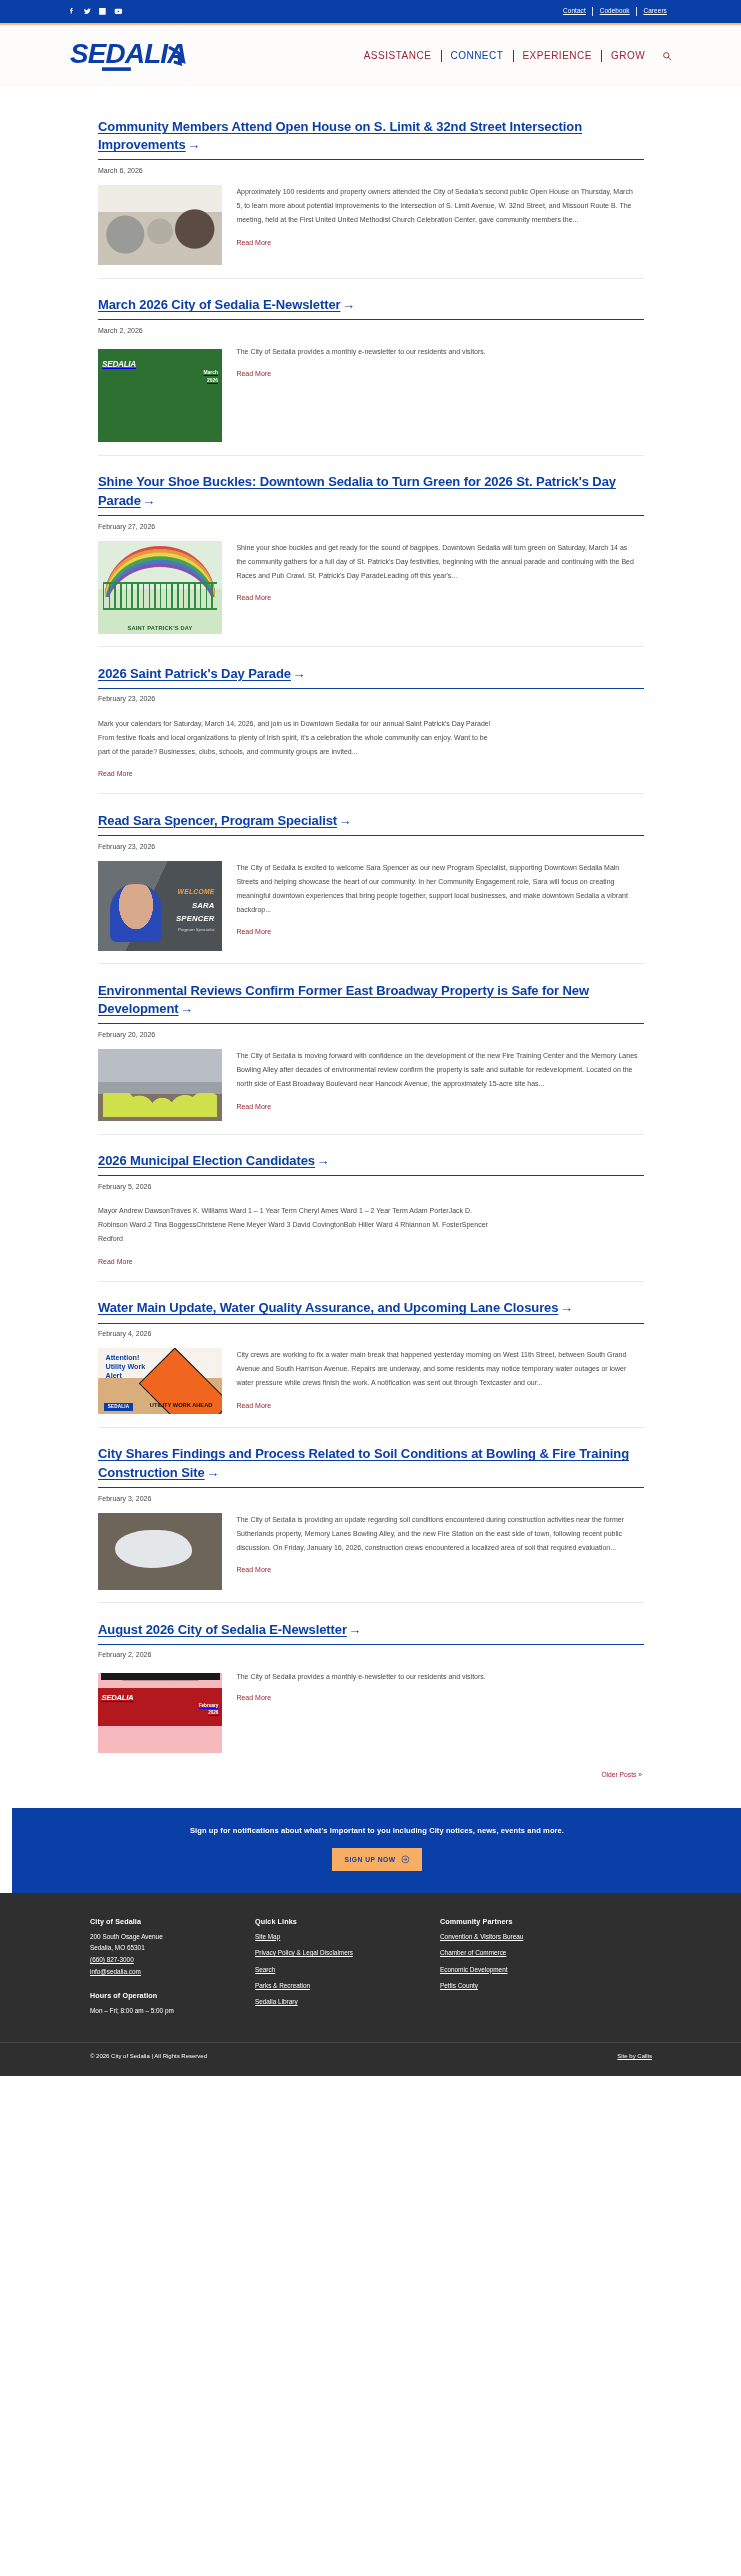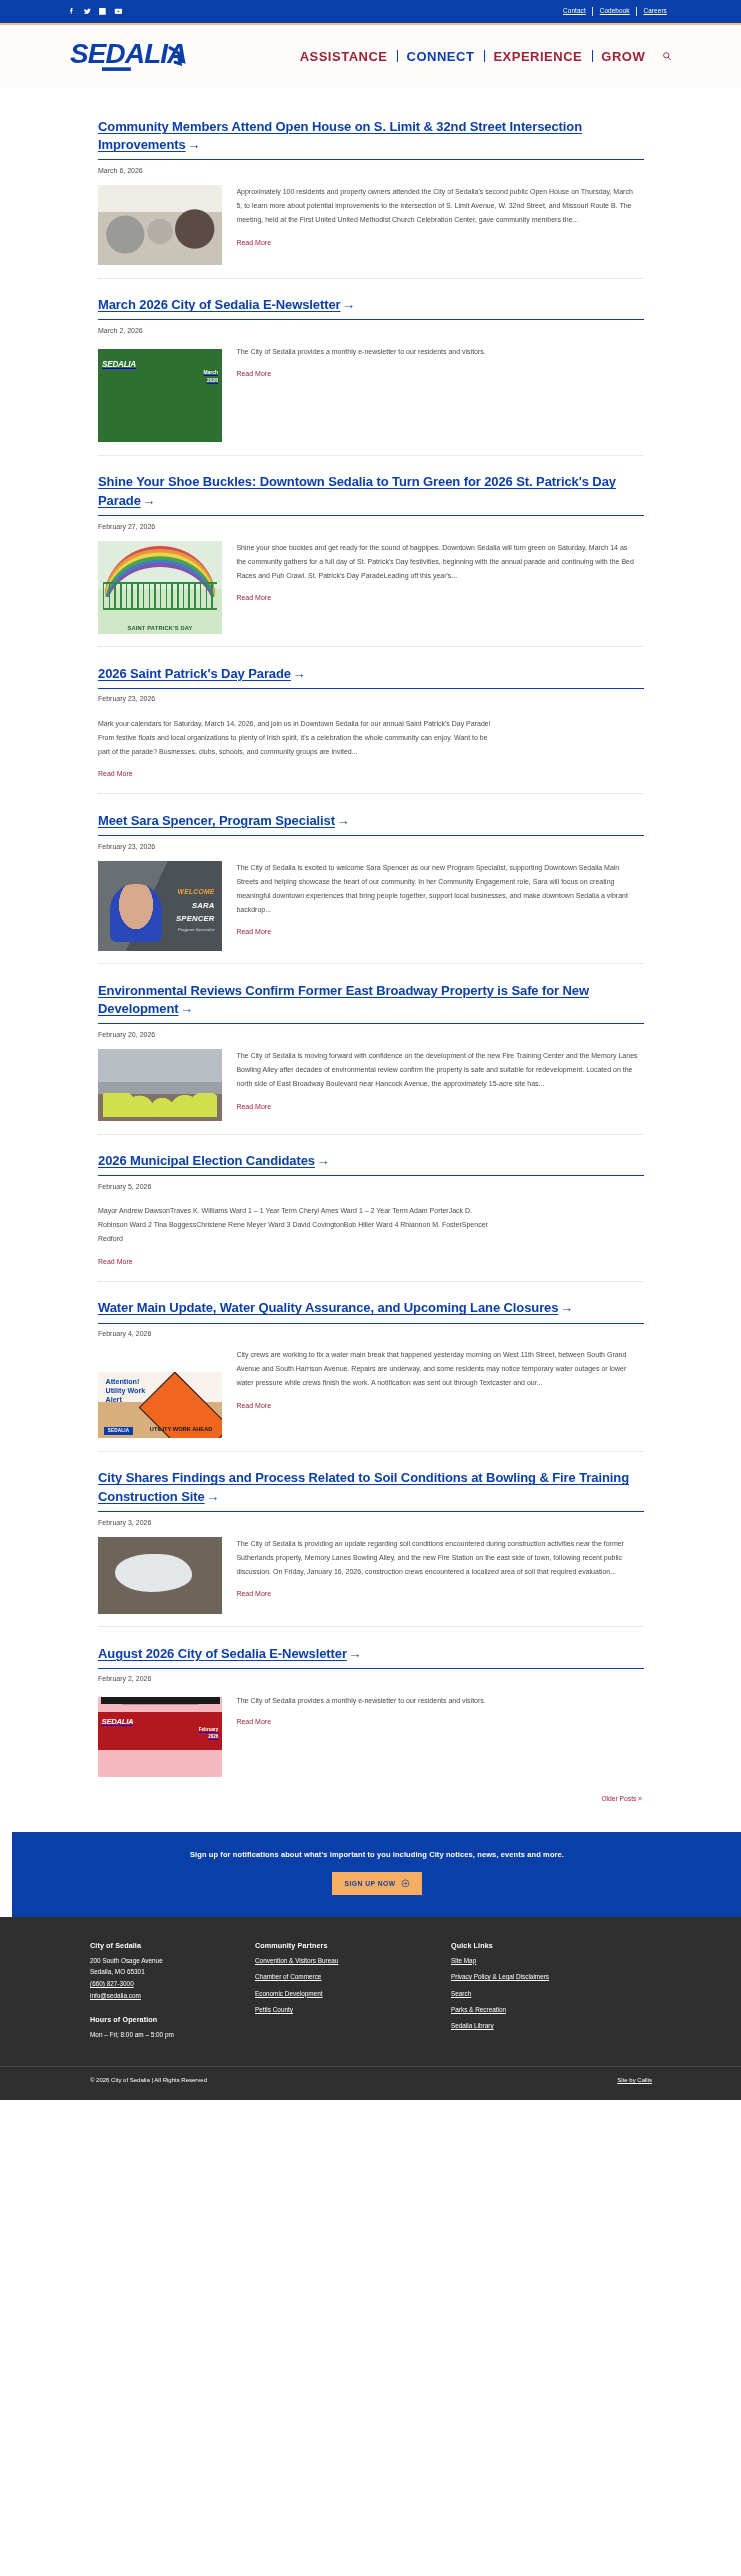--- a/index.html
+++ b/index.html
@@ -79,22 +79,22 @@
   }
   .logo { width: 157px; height: 55px; display: block; }
   .mainnav {
     display: flex;
     align-items: center;
     gap: 0;
     margin-right: 3.1px;
   }
   .mainnav a {
     color: #9d2235;
-    font-size: 13px;
-    font-weight: 700;
+    font-size: 10px;
+    font-weight: 400;
     letter-spacing: 0.5px;
     text-decoration: none;
     padding: 0 9.3px;
     line-height: 1;
     white-space: nowrap;
   }
   .mainnav a.blue { color: #0b3fa8; }
   .mainnav .nsep {
     width: 0.5px; height: 12.4px;
     background: #0b3fa8;
@@ -333,21 +333,20 @@
       radial-gradient(circle at 32% 72%, #cfe04a 0 18%, transparent 19%),
       radial-gradient(circle at 52% 70%, #cfe04a 0 19%, transparent 20%),
       radial-gradient(circle at 72% 73%, #cfe04a 0 18%, transparent 19%),
       radial-gradient(circle at 90% 70%, #cfe04a 0 17%, transparent 18%);
   }
 
   .ph-utility {
     height: 66px;
     background: linear-gradient(#f7f3ec 0 46%, #d8ae7c 46% 100%);
     overflow:hidden;
-    margin-top:24px;
   }
   .ph-utility .atn {
     position:absolute; left:6%; top:7%; color:#0b3fa8;
     font-size:7.2px; font-weight:800; line-height:1.25;
   }
   .ph-utility .diamond {
     position:absolute; right:-2%; top:30%; width:64%; height:78%;
     background:#f0661f; transform: rotate(45deg);
     border: 1.5px solid #1a1a1a;
   }
@@ -534,21 +533,21 @@
       <div class="post-body no-thumb">
         <div class="excerpt">
           <div>Mark your calendars for Saturday, March 14, 2026, and join us in Downtown Sedalia for our annual Saint Patrick's Day Parade! From festive floats and local organizations to plenty of Irish spirit, it's a celebration the whole community can enjoy. Want to be part of the parade? Businesses, clubs, schools, and community groups are invited...</div>
           <a href="#" class="readmore">Read More</a>
         </div>
       </div>
     </article>
 
     <article class="post">
       <a href="#" class="post-title">
-        <span class="tx">Meet Sara Spencer, Program Specialist</span><span class="arw">→</span>
+        <span class="tx">Read Sara Spencer, Program Specialist</span><span class="arw">→</span>
       </a>
       <div class="post-date">February 23, 2026</div>
       <div class="post-body">
         <a href="#" class="thumb">
           <span class="ph ph-sara">
             <span class="face"></span>
             <span class="tx1">WELCOME</span>
             <span class="tx2">SARA</span>
             <span class="tx3">SPENCER</span>
             <span class="tx4">Program Specialist</span>
@@ -689,40 +688,40 @@
       <p>200 South Osage Avenue</p>
       <p>Sedalia, MO 65301</p>
       <a href="#" class="ul">(660) 827-3000</a>
       <a href="#" class="ul">info@sedalia.com</a>
       <div class="fblock2">
         <h4>Hours of Operation</h4>
         <p>Mon – Fri; 8:00 am – 5:00 pm</p>
       </div>
     </div>
 
-    <div class="fcol c3">
-      <h4>Community Partners</h4>
-      <div class="flinks">
-        <a href="#">Convention &amp; Visitors Bureau</a>
-        <a href="#">Chamber of Commerce</a>
-        <a href="#">Economic Development</a>
-        <a href="#">Pettis County</a>
-      </div>
-    </div>
-
     <div class="fcol c2">
       <h4>Quick Links</h4>
       <div class="flinks">
         <a href="#">Site Map</a>
         <a href="#">Privacy Policy &amp; Legal Disclaimers</a>
         <a href="#">Search</a>
         <a href="#">Parks &amp; Recreation</a>
         <a href="#">Sedalia Library</a>
       </div>
     </div>
+
+    <div class="fcol c3">
+      <h4>Community Partners</h4>
+      <div class="flinks">
+        <a href="#">Convention &amp; Visitors Bureau</a>
+        <a href="#">Chamber of Commerce</a>
+        <a href="#">Economic Development</a>
+        <a href="#">Pettis County</a>
+      </div>
+    </div>
   </div>
 
   <div class="footer-bottom">
     <div class="footer-bottom-inner">
       <span>© 2026 City of Sedalia | All Rights Reserved</span>
       <a href="#">Site by Callis</a>
     </div>
   </div>
 </footer>
 

